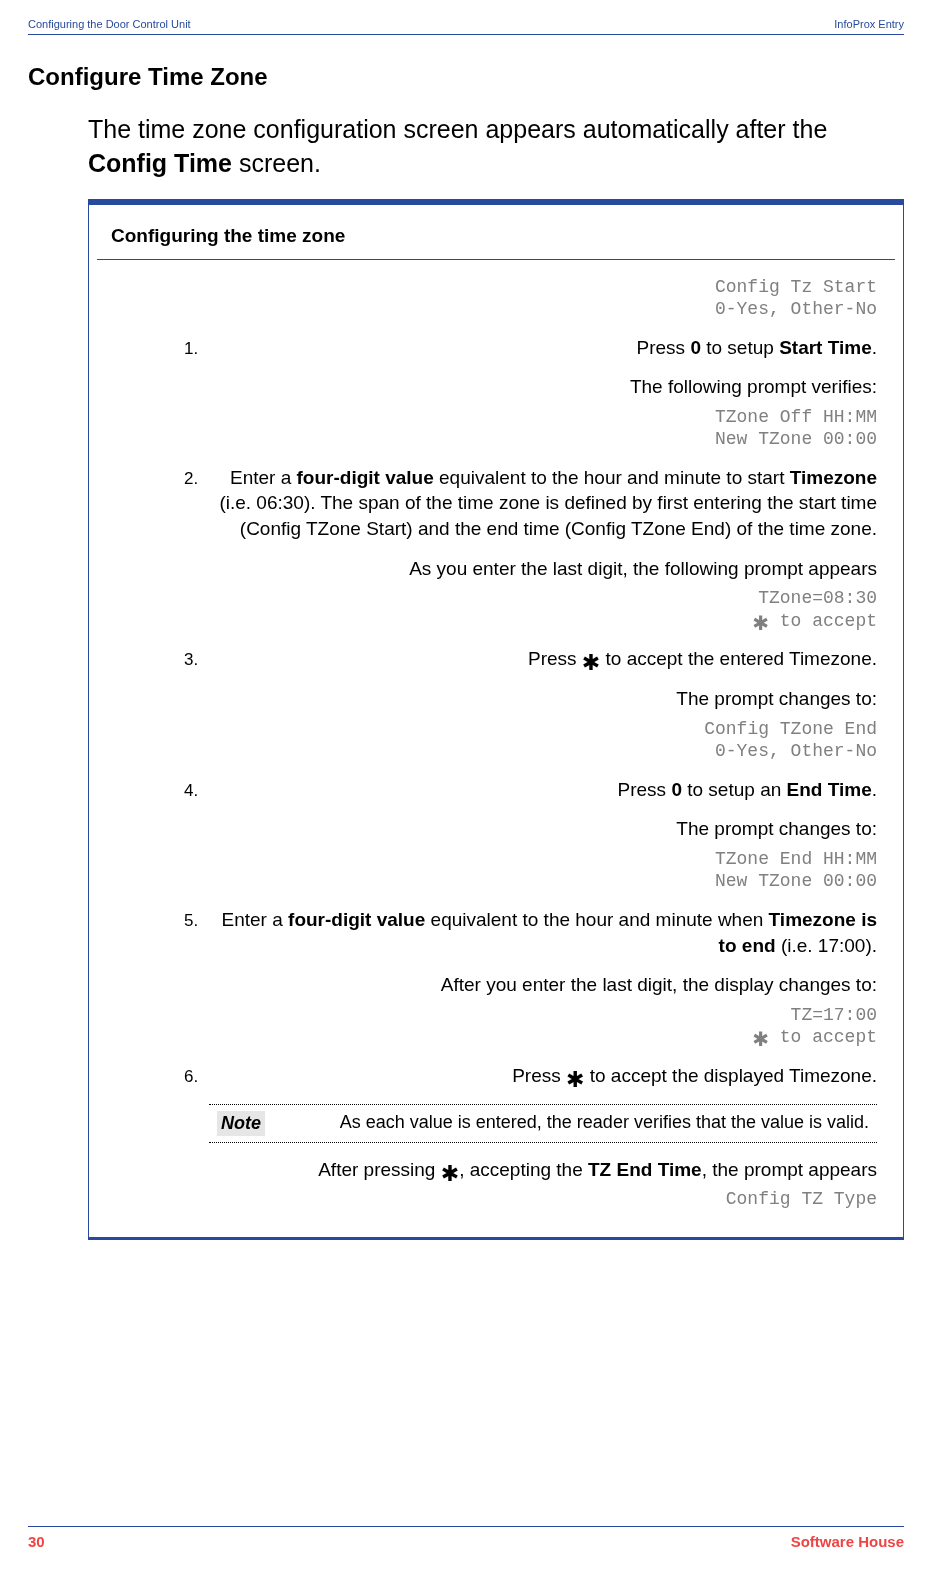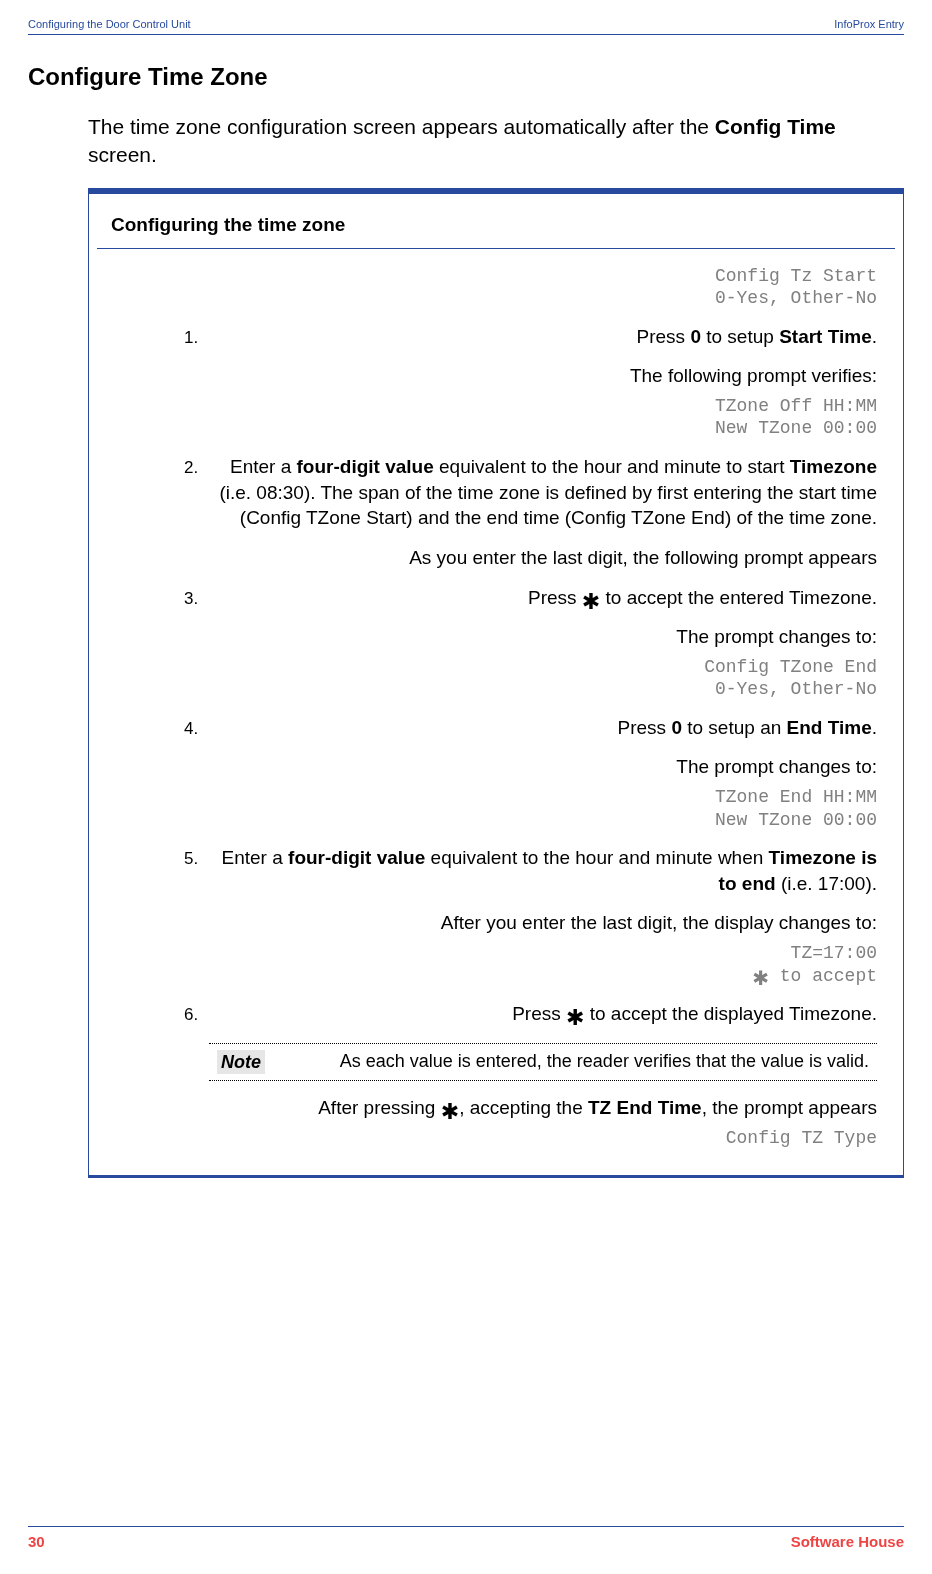--- a/index.html
+++ b/index.html
@@ -26,21 +26,21 @@
     border-top: 1.5px solid #274a9e;
     margin-bottom: 28px;
   }
   .section-title {
     font-family: Verdana, Arial, sans-serif;
     font-weight: bold;
     font-size: 24px;
     margin-bottom: 22px;
   }
   .intro {
-    font-size: 21px;
+    font-size: 25px;
     line-height: 1.35;
     margin-left: 60px;
     margin-bottom: 18px;
   }
   .proc-box {
     margin-left: 60px;
     border-top: 6px solid #274a9e;
     border-left: 1px solid #274a9e;
     border-right: 1px solid #274a9e;
     border-bottom: 3px solid #274a9e;
@@ -156,22 +156,24 @@
       <ol class="steps">
 
         <li>
           <span>Press </span><b>0</b><span> to setup </span><b>Start Time</b><span>.</span>
           <p class="para">The following prompt verifies:</p>
           <div class="code"><span>TZone Off HH:MM</span>
 <span>New TZone 00:00</span></div>
         </li>
 
         <li>
-          <span>Enter a </span><b>four-digit value</b><span> equivalent to the hour and minute to start </span><b>Timezone</b><span> (i.e. 08:30). The span of the time zone is defined by first entering the start time (Config TZone Start) and the end time (Config TZone End) of the time zone.</span>
+          <span>Enter a </span><b>four-digit value</b><span> equivalent to the hour and minute to start </span><b>Timezone</b><span> (i.e. 06:30). The span of the time zone is defined by first entering the start time (Config TZone Start) and the end time (Config TZone End) of the time zone.</span>
           <p class="para">As you enter the last digit, the following prompt appears</p>
+          <div class="code"><span>TZone=08:30</span>
+<span class="ast-code">✱</span><span> to accept</span></div>
         </li>
 
         <li>
           <span>Press </span><span class="ast">✱</span><span> to accept the entered Timezone.</span>
           <p class="para">The prompt changes to:</p>
           <div class="code"><span>Config TZone End</span>
 <span>0-Yes, Other-No</span></div>
         </li>
 
         <li>

